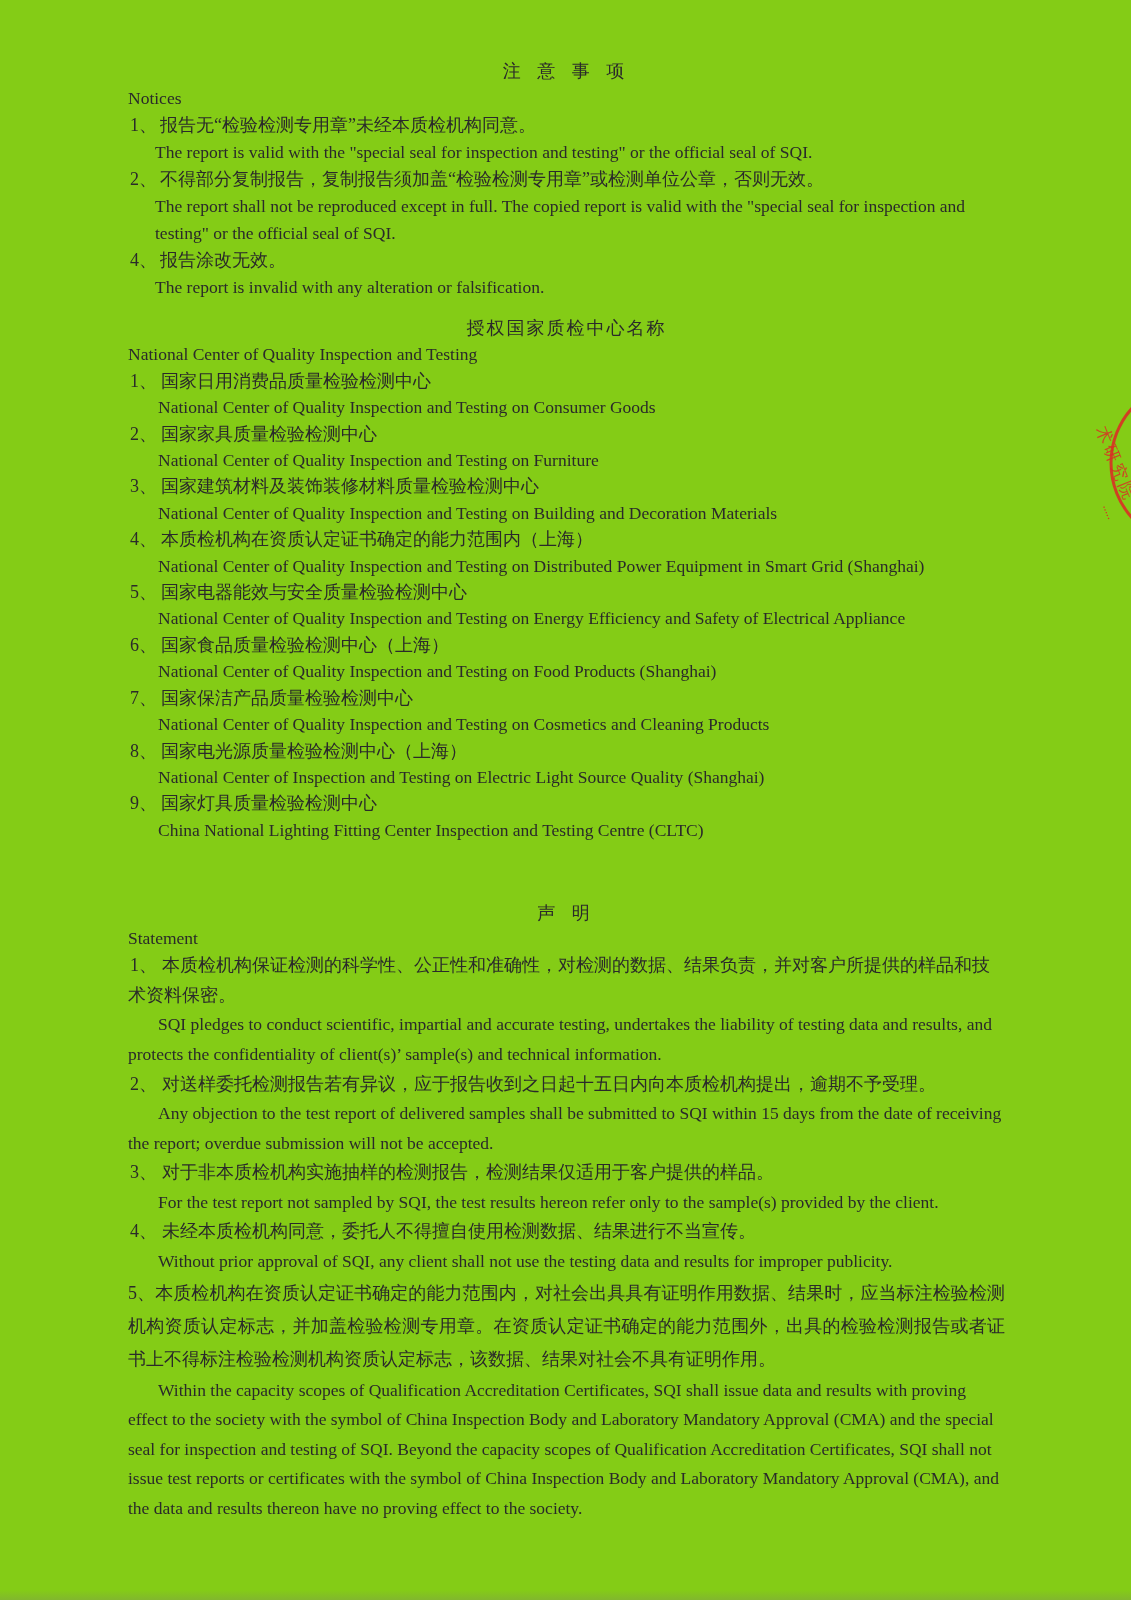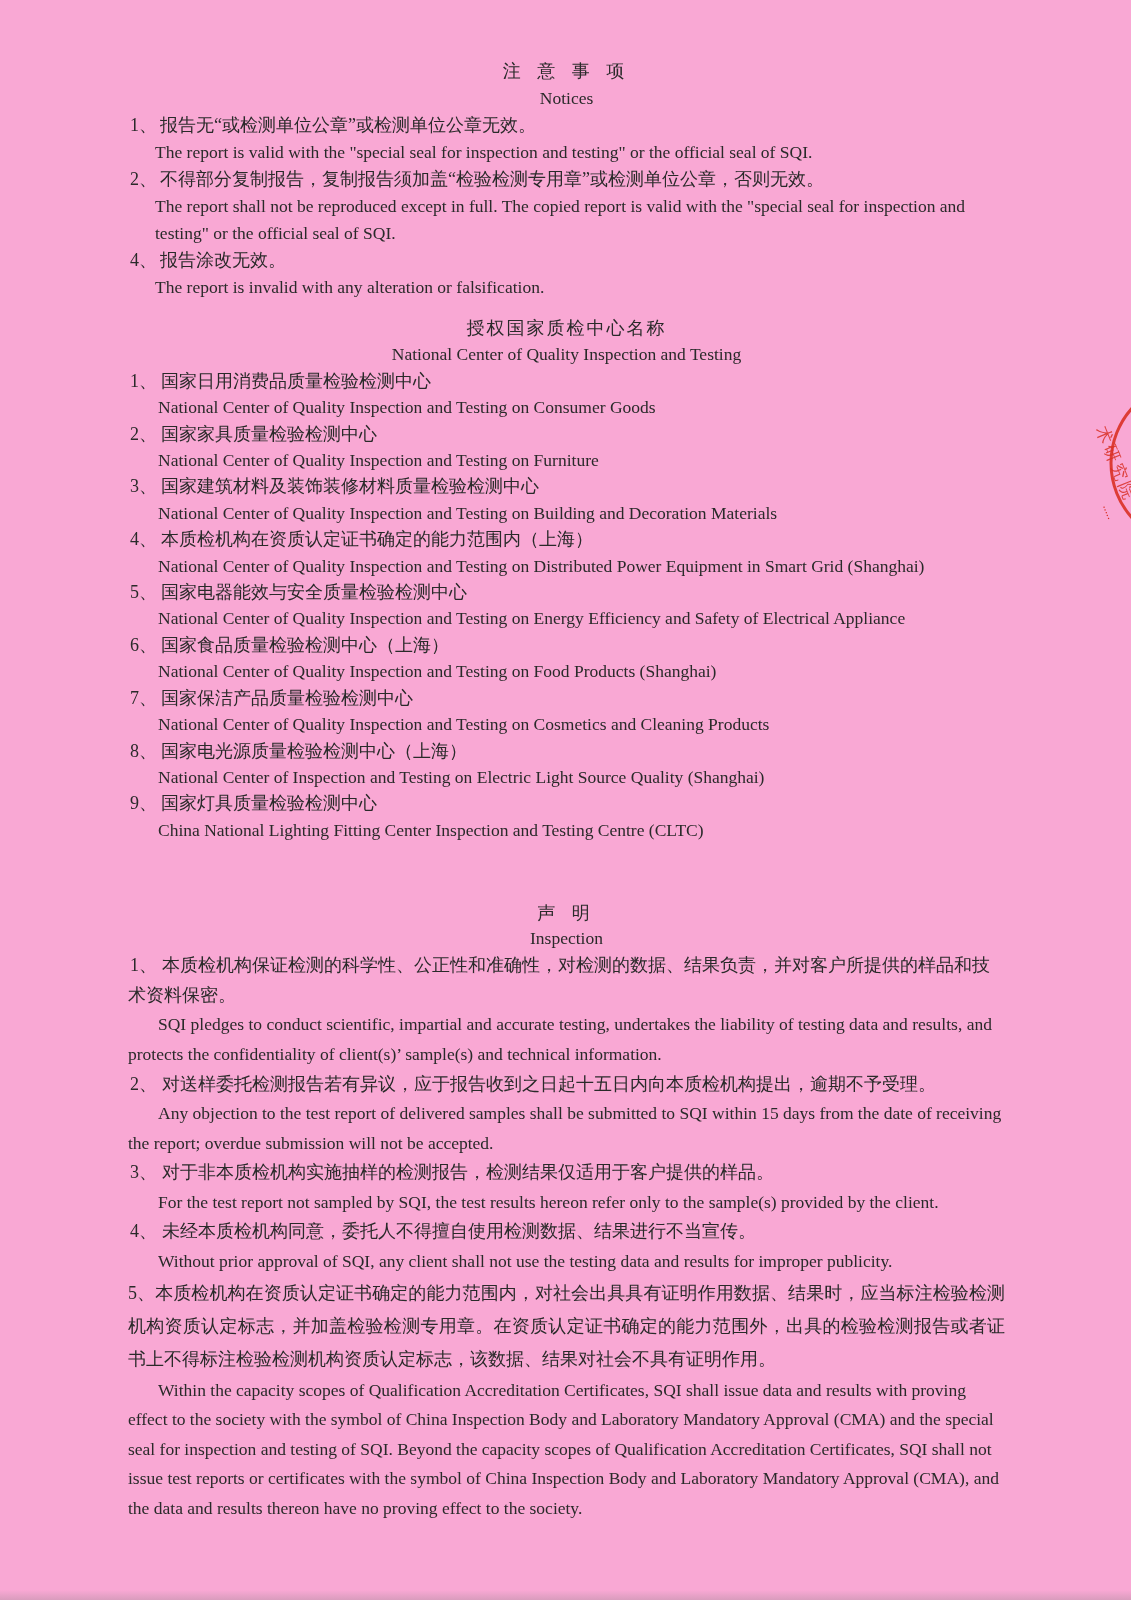--- a/index.html
+++ b/index.html
@@ -1,40 +1,39 @@
 <!DOCTYPE html>
 <html><head>
 <meta charset="utf-8">
 <style>
   html,body{margin:0;padding:0;background:#ffffff;}
   .page{
     position:relative;
     width:1131px;
     height:1600px;
-    background:#f9a8d4;
+    background:#84cc16;
     overflow:hidden;
     font-family:"Liberation Serif","DejaVu Serif",serif;
     color:#2a2a2a;
   }
   .content{
     position:absolute;
     left:128px;
     top:58px;
     width:877px;
   }
   
   .sec-title-zh{
     text-align:center;
     font-size:18px;
     line-height:27px;
     letter-spacing:6px;
     font-weight:400;
   }
   .sec-title-en{
-    text-align:center;
     font-size:17.5px;
     line-height:27px;
   }
   
   .notices .line-zh{
     font-size:18px;
     line-height:27px;
     white-space:nowrap;
   }
   .notices .num{
@@ -114,21 +113,21 @@
 
 <div class="page">
 
   <div class="content">
 
     <div class="notices">
       <div class="sec-title-zh">注 意 事 项</div>
       <div class="sec-title-en">Notices</div>
 
       <div>
-        <div class="line-zh"><span class="num">1、</span><span>报告无“或检测单位公章”或检测单位公章无效。</span></div>
+        <div class="line-zh"><span class="num">1、</span><span>报告无“检验检测专用章”未经本质检机构同意。</span></div>
         <div class="line-en">The report is valid with the "special seal for inspection and testing" or the official seal of SQI.</div>
       </div>
       <div>
         <div class="line-zh"><span class="num">2、</span><span>不得部分复制报告，复制报告须加盖“检验检测专用章”或检测单位公章，否则无效。</span></div>
         <div class="line-en">The report shall not be reproduced except in full. The copied report is valid with the "special seal for inspection and testing" or the official seal of SQI.</div>
       </div>
       <div>
         <div class="line-zh"><span class="num">4、</span><span>报告涂改无效。</span></div>
         <div class="line-en">The report is invalid with any alteration or falsification.</div>
       </div>
@@ -171,21 +170,21 @@
         <div class="line-en">National Center of Inspection and Testing on Electric Light Source Quality (Shanghai)</div>
       </div>
       <div>
         <div class="line-zh"><span class="num">9、</span><span>国家灯具质量检验检测中心</span></div>
         <div class="line-en">China National Lighting Fitting Center Inspection and Testing Centre (CLTC)</div>
       </div>
     </div>
 
     <div class="statement">
       <div class="sec-title-zh">声 明</div>
-      <div class="sec-title-en">Inspection</div>
+      <div class="sec-title-en">Statement</div>
 
       <div>
         <div class="line-zh"><span class="num">1、</span><span>本质检机构保证检测的科学性、公正性和准确性，对检测的数据、结果负责，并对客户所提供的样品和技术资料保密。</span></div>
         <div class="para-en">SQI pledges to conduct scientific, impartial and accurate testing, undertakes the liability of testing data and results, and protects the confidentiality of client(s)’ sample(s) and technical information.</div>
       </div>
       <div>
         <div class="line-zh"><span class="num">2、</span><span>对送样委托检测报告若有异议，应于报告收到之日起十五日内向本质检机构提出，逾期不予受理。</span></div>
         <div class="para-en">Any objection to the test report of delivered samples shall be submitted to SQI within 15 days from the date of receiving the report; overdue submission will not be accepted.</div>
       </div>
       <div>

